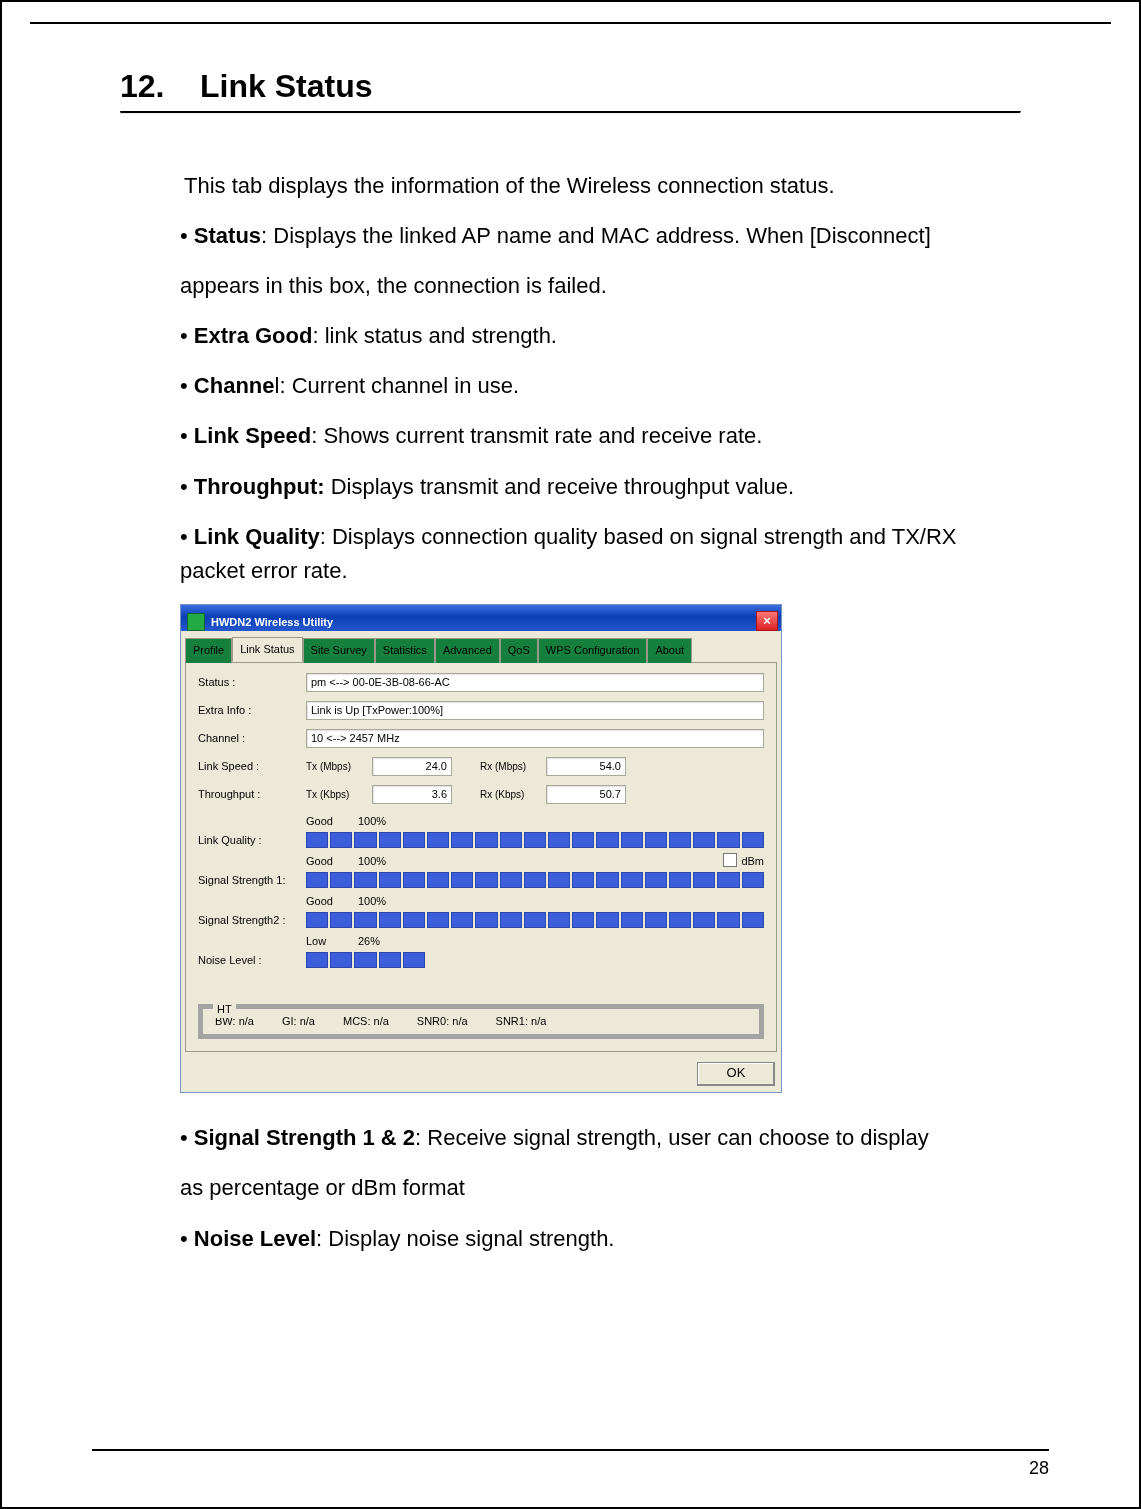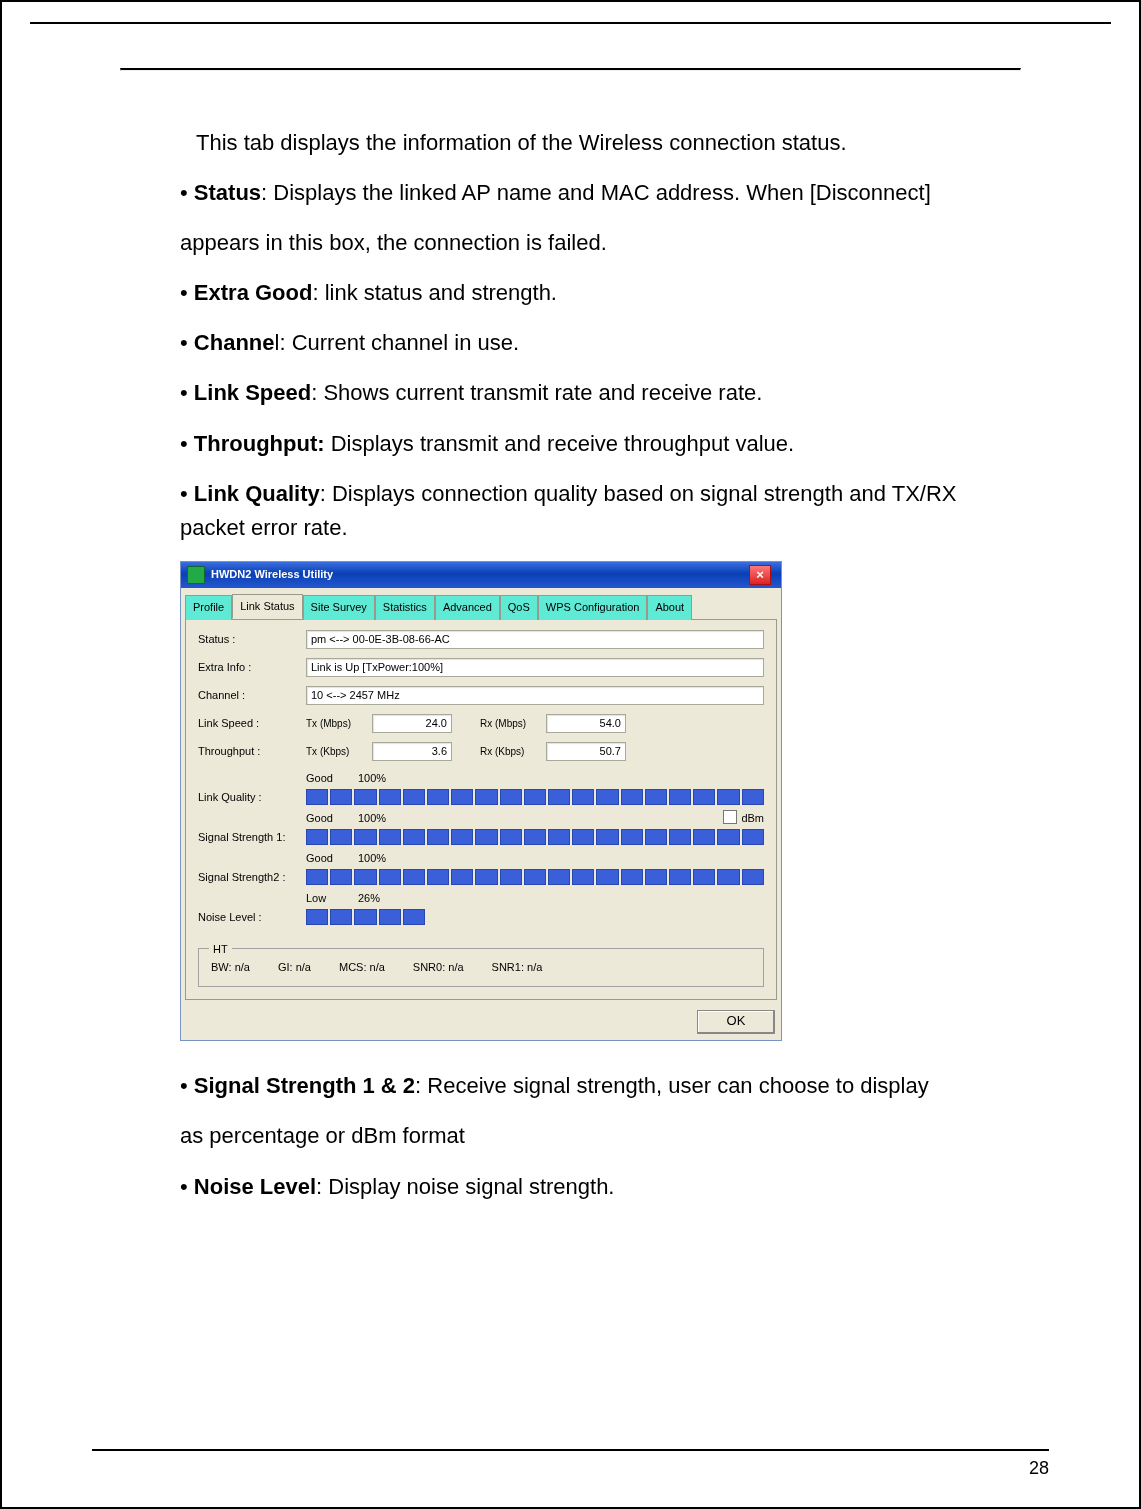--- a/index.html
+++ b/index.html
@@ -2,63 +2,68 @@
 <html><head>
 <meta charset="utf-8">
 <style>
 html,body{margin:0;padding:0;background:#fff;font-family:Arial,Helvetica,sans-serif;color:#000}
 .page{width:1141px;height:1509px;margin:0 auto;position:relative;box-sizing:border-box;padding:20px 28px;border:2px solid #000}
 .hrule{border:0;border-top:2px solid #000;margin:0}
 .heading-row{padding-top:44px}
 .heading{font-size:32px;font-weight:bold;padding:0 0 6px 90px}
 .heading-line{border-top:2px solid #000;margin:0 90px}
 .body{padding:55px 90px 0 150px;font-size:22px;line-height:1.55}
-.body p{margin:0 0 16px 16px}
+.body p{margin:0 0 16px 4px}
 .body .bullet{margin:0 0 16px 0}
 .body b{font-weight:bold}
 .win{width:600px;border:1px solid #7a93c6;background:#ece9d8;font-family:Tahoma,Arial,sans-serif;font-size:11px;color:#000;margin:8px 0 28px 0}
-.titlebar{height:26px;background:linear-gradient(to bottom,#3b6fe0,#0a3fb5 45%,#2558cf);color:#fff;display:flex;align-items:center;padding:0 10px 0 6px;font-weight:bold}
+.titlebar{height:26px;background:linear-gradient(to bottom,#3b6fe0,#0a3fb5 45%,#2558cf);color:#fff;display:flex;align-items:flex-end;padding:0 3px 0 6px;font-weight:bold}
 .titlebar .ico{width:16px;height:16px;background:#2a4;margin-right:6px;border:1px solid #163}
 .titlebar .ttl{flex:1}
 .closebtn{width:20px;height:18px;background:linear-gradient(to bottom,#f77,#d22);border:1px solid #a11;display:flex;align-items:center;justify-content:center;cursor:pointer}
 .closebtn span{color:#fff;font-weight:bold;font-size:13px;line-height:1}
 .tabs{display:flex;padding:6px 4px 0 4px;background:#ece9d8}
-.tab{border:1px solid #9a9a8a;border-bottom:none;padding:3px 7px;background:#5eead4;margin-right:0;position:relative;top:1px;cursor:pointer;white-space:nowrap}
+.tab{border:1px solid #9a9a8a;border-bottom:none;padding:3px 7px;background:#15803d;margin-right:0;position:relative;top:1px;cursor:pointer;white-space:nowrap}
 .tab.active{background:#ece9d8;z-index:2;border-bottom:1px solid #ece9d8;top:0}
 .panel{border:1px solid #9a9a8a;background:#ece9d8;margin:0 4px 4px 4px;padding:10px 12px 12px 12px}
 .frow{display:flex;align-items:center;margin-bottom:9px}
 .flabel{width:108px;font-size:11px}
 .finput{flex:1;background:#fff;border:1px solid #a9a99a;height:17px;padding:0 4px;font-size:11px;display:flex;align-items:center;box-shadow:inset 1px 1px 1px rgba(0,0,0,.12)}
 .numrow{display:flex;align-items:center;margin-bottom:9px}
 .numrow .sub{width:66px;font-size:10px}
 .numbox{width:70px;background:#fff;border:1px solid #a9a99a;height:17px;text-align:right;padding:0 4px;font-size:11px;line-height:17px;box-shadow:inset 1px 1px 1px rgba(0,0,0,.12);margin-right:28px}
 .barlabelrow{display:flex;align-items:flex-start;margin:4px 0 2px 108px;font-size:11px}
 .barlabelrow .q{width:52px}
 .barlabelrow .p{width:50px}
 .barlabelrow .sp{flex:1}
 .chk{width:12px;height:12px;border:1px solid #777;background:#fff;display:inline-block;margin-right:4px;vertical-align:middle}
 .barrow{display:flex;margin-bottom:2px}
 .bartrack{flex:1;height:16px;background:#ece9d8;display:flex;gap:2px}
 .seg{height:16px;background:#3b5fd8;border:1px solid #2a47b0;box-sizing:border-box}
 .seg.off{background:transparent;border-color:transparent}
-.htbox{border:1px solid #a3a3a3;margin-top:22px;padding:10px 12px;position:relative;font-size:11px}
+.htbox{border:5px solid #a3a3a3;margin-top:35px;padding:4px 12px;position:relative;font-size:11px}
 .htlegend{position:absolute;top:-8px;left:10px;background:#ece9d8;padding:0 4px;font-size:11px}
 .htvals{display:flex;gap:0}
 .htvals span{margin-right:28px}
 .okrow{display:flex;justify-content:flex-end;padding:6px 6px 6px 0}
 .okbtn{width:76px;height:22px;border:1px solid #888;background:#ece9d8;box-shadow:inset -1px -1px 0 #888,inset 1px 1px 0 #fff;text-align:center;line-height:20px;font-size:13px;cursor:pointer}
 .footer{position:absolute;left:90px;right:90px;bottom:56px}
 .pagenum{position:absolute;right:90px;bottom:28px;font-size:18px}
 </style>
 </head>
 <body>
 
 <div class="page">
   <hr class="hrule">
   <div class="heading-row">
+    <div class="heading">
+      <span>12.</span>
+      &nbsp;&nbsp;
+      <span>Link Status</span>
+    </div>
     <hr class="heading-line">
   </div>
 
   <div class="body">
     <p>This tab displays the information of the Wireless connection status.</p>
 
     <p class="bullet">• <b>Status</b><span>: Displays the linked AP name and MAC address. When [Disconnect]</span></p>
     <p class="bullet"><span>appears in this box, the connection is failed.</span></p>
     <p class="bullet">• <b>Extra Good</b><span>: link status and strength.</span></p>
     <p class="bullet">• <b>Channe</b><span>l</span><span>: Current channel in use.</span></p>

